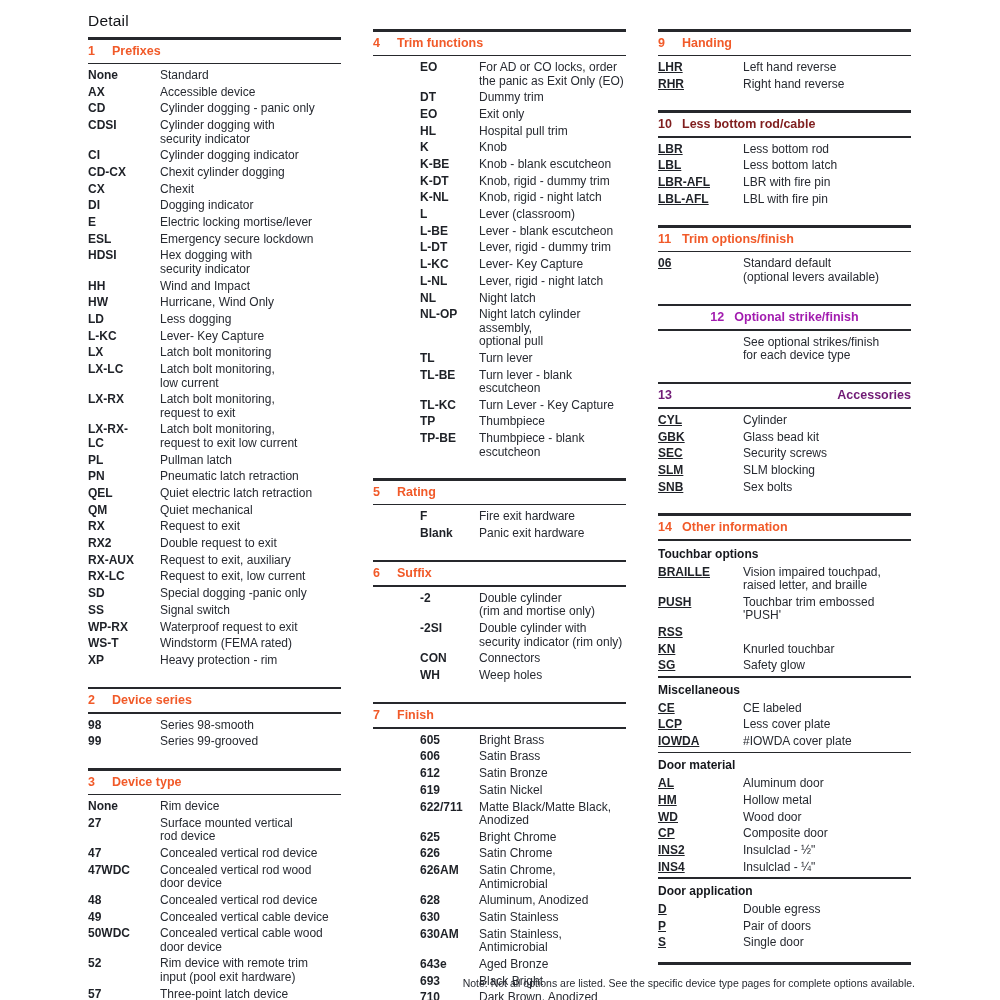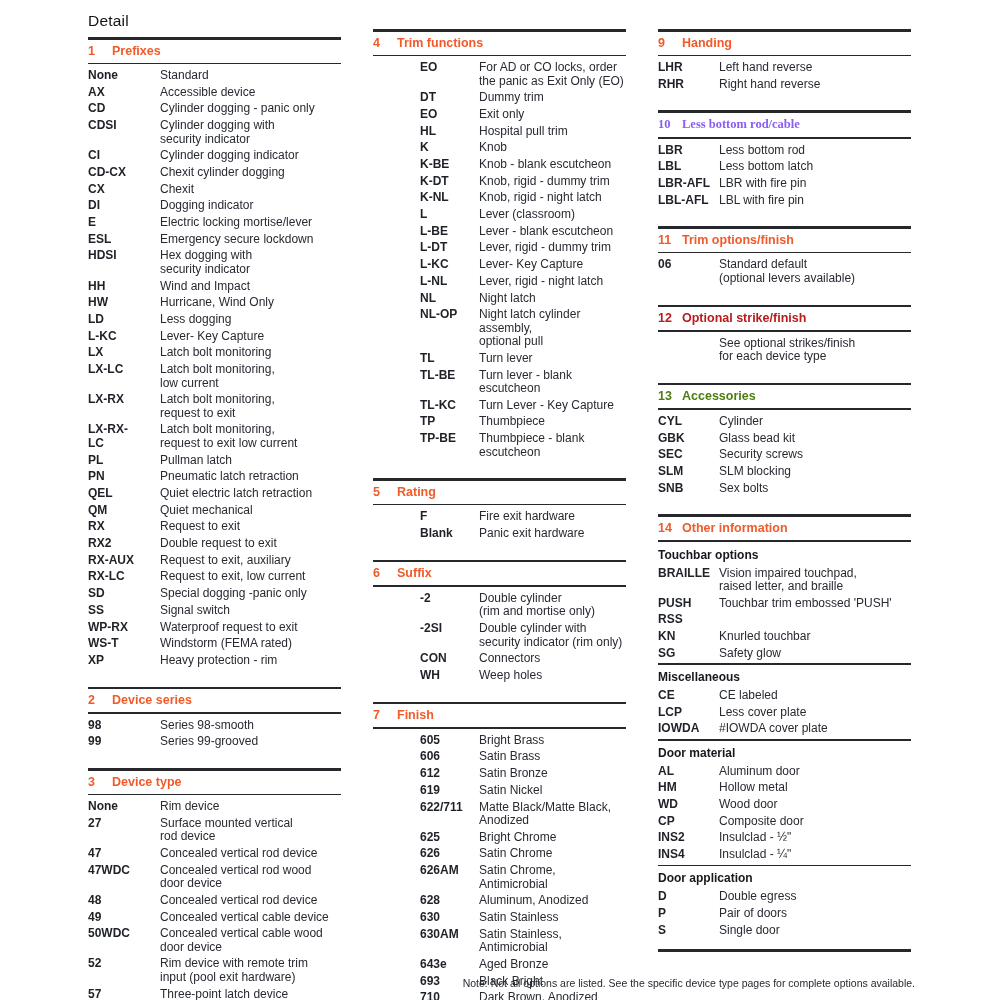--- a/index.html
+++ b/index.html
@@ -24,21 +24,21 @@
   .sec-head{display:flex;position:relative;padding:4px 0 5px 0;font-size:12.5px;font-weight:bold;}
   .sec-num{width:24px;flex:0 0 24px;}
   .sec-title{white-space:nowrap;}
   .sec-title2{position:absolute;left:158px;top:4px;white-space:nowrap;}
   .sec-body{padding:5px 0 7px 0;}
   .row{display:flex;align-items:flex-start;margin-bottom:3.2px;font-size:12px;line-height:13.5px;}
   .code{font-weight:bold;white-space:pre-line;color:#1E2127;flex:0 0 auto;}
   .desc{white-space:pre-line;flex:1 1 auto;}
   #col-0 .code{width:72px;}
   #col-1 .code{width:59px;padding-left:47px;}
-  #col-2 .code{width:61px;}
+  #col-2 .code{width:85px;text-decoration:underline;}
   .row.pair .c1{font-weight:bold;color:#1E2127;width:22px;flex:0 0 22px;}
   .row.pair .d1{width:123px;flex:0 0 123px;}
   .row.pair .c2{font-weight:bold;color:#1E2127;width:47px;flex:0 0 47px;}
   .row.pair .d2{flex:1 1 auto;}
   .group-head{font-size:12px;font-weight:bold;color:#16181D;margin:1px 0 5px 0;}
   .note{position:absolute;top:977px;right:85px;font-size:10.5px;color:#272A31;}
 </style>
 </head>
 <body>
 
@@ -500,21 +500,21 @@
           <span class="desc">Left hand reverse</span>
         </div>
         <div class="row">
           <span class="code">RHR</span>
           <span class="desc">Right hand reverse</span>
         </div>
       </div>
     </section>
     <section class="sec">
       <div class="rule rule-top"></div>
-      <div class="sec-head" style="color: #8b5cf6; font-family: Liberation Serif, serif;">
+      <div class="sec-head" style="color: #7f1d1d;">
         <span class="sec-num">10</span>
         <span class="sec-title">Less bottom rod/cable</span>
       </div>
       <div class="rule rule-mid"></div>
       <div class="sec-body">
         <div class="row">
           <span class="code">LBR</span>
           <span class="desc">Less bottom rod</span>
         </div>
         <div class="row">
@@ -541,36 +541,36 @@
       <div class="sec-body">
         <div class="row">
           <span class="code">06</span>
           <span class="desc">Standard default
 (optional levers available)</span>
         </div>
       </div>
     </section>
     <section class="sec">
       <div class="rule rule-top"></div>
-      <div class="sec-head" style="color: #b91c1c;">
+      <div class="sec-head" style="color: #a21caf; justify-content: center;">
         <span class="sec-num">12</span>
         <span class="sec-title">Optional strike/finish</span>
       </div>
       <div class="rule rule-mid"></div>
       <div class="sec-body">
         <div class="row">
           <span class="code"></span>
           <span class="desc">See optional strikes/finish
 for each device type</span>
         </div>
       </div>
     </section>
     <section class="sec">
       <div class="rule rule-top"></div>
-      <div class="sec-head" style="color: #4d7c0f;">
+      <div class="sec-head" style="color: #701a75; justify-content: space-between;">
         <span class="sec-num">13</span>
         <span class="sec-title">Accessories</span>
       </div>
       <div class="rule rule-mid"></div>
       <div class="sec-body">
         <div class="row">
           <span class="code">CYL</span>
           <span class="desc">Cylinder</span>
         </div>
         <div class="row">

